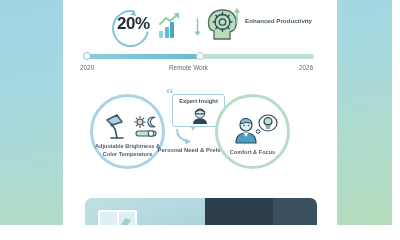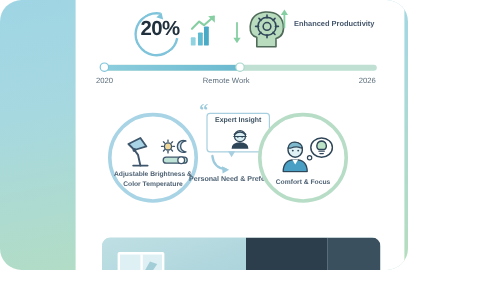--- a/index.html
+++ b/index.html
@@ -5,25 +5,24 @@
   html, body {
     margin: 0;
     padding: 0;
     width: 400px;
     height: 225px;
     overflow: hidden;
     font-family: "Liberation Sans", sans-serif;
   }
   #stage {
     position: relative;
-    width: 340px;
+    width: 392px;
     height: 225px;
     background: linear-gradient(170deg, #9fd5e4 0%, #a6d8e0 35%, #aedbcf 65%, #b5ddbd 100%);
     overflow: hidden;
-    border-radius: 18px;
   }
   #panel {
     position: absolute;
     left: 63px;
     top: 0;
     width: 274px;
     height: 225px;
     background: #ffffff;
     overflow: hidden;
   }

